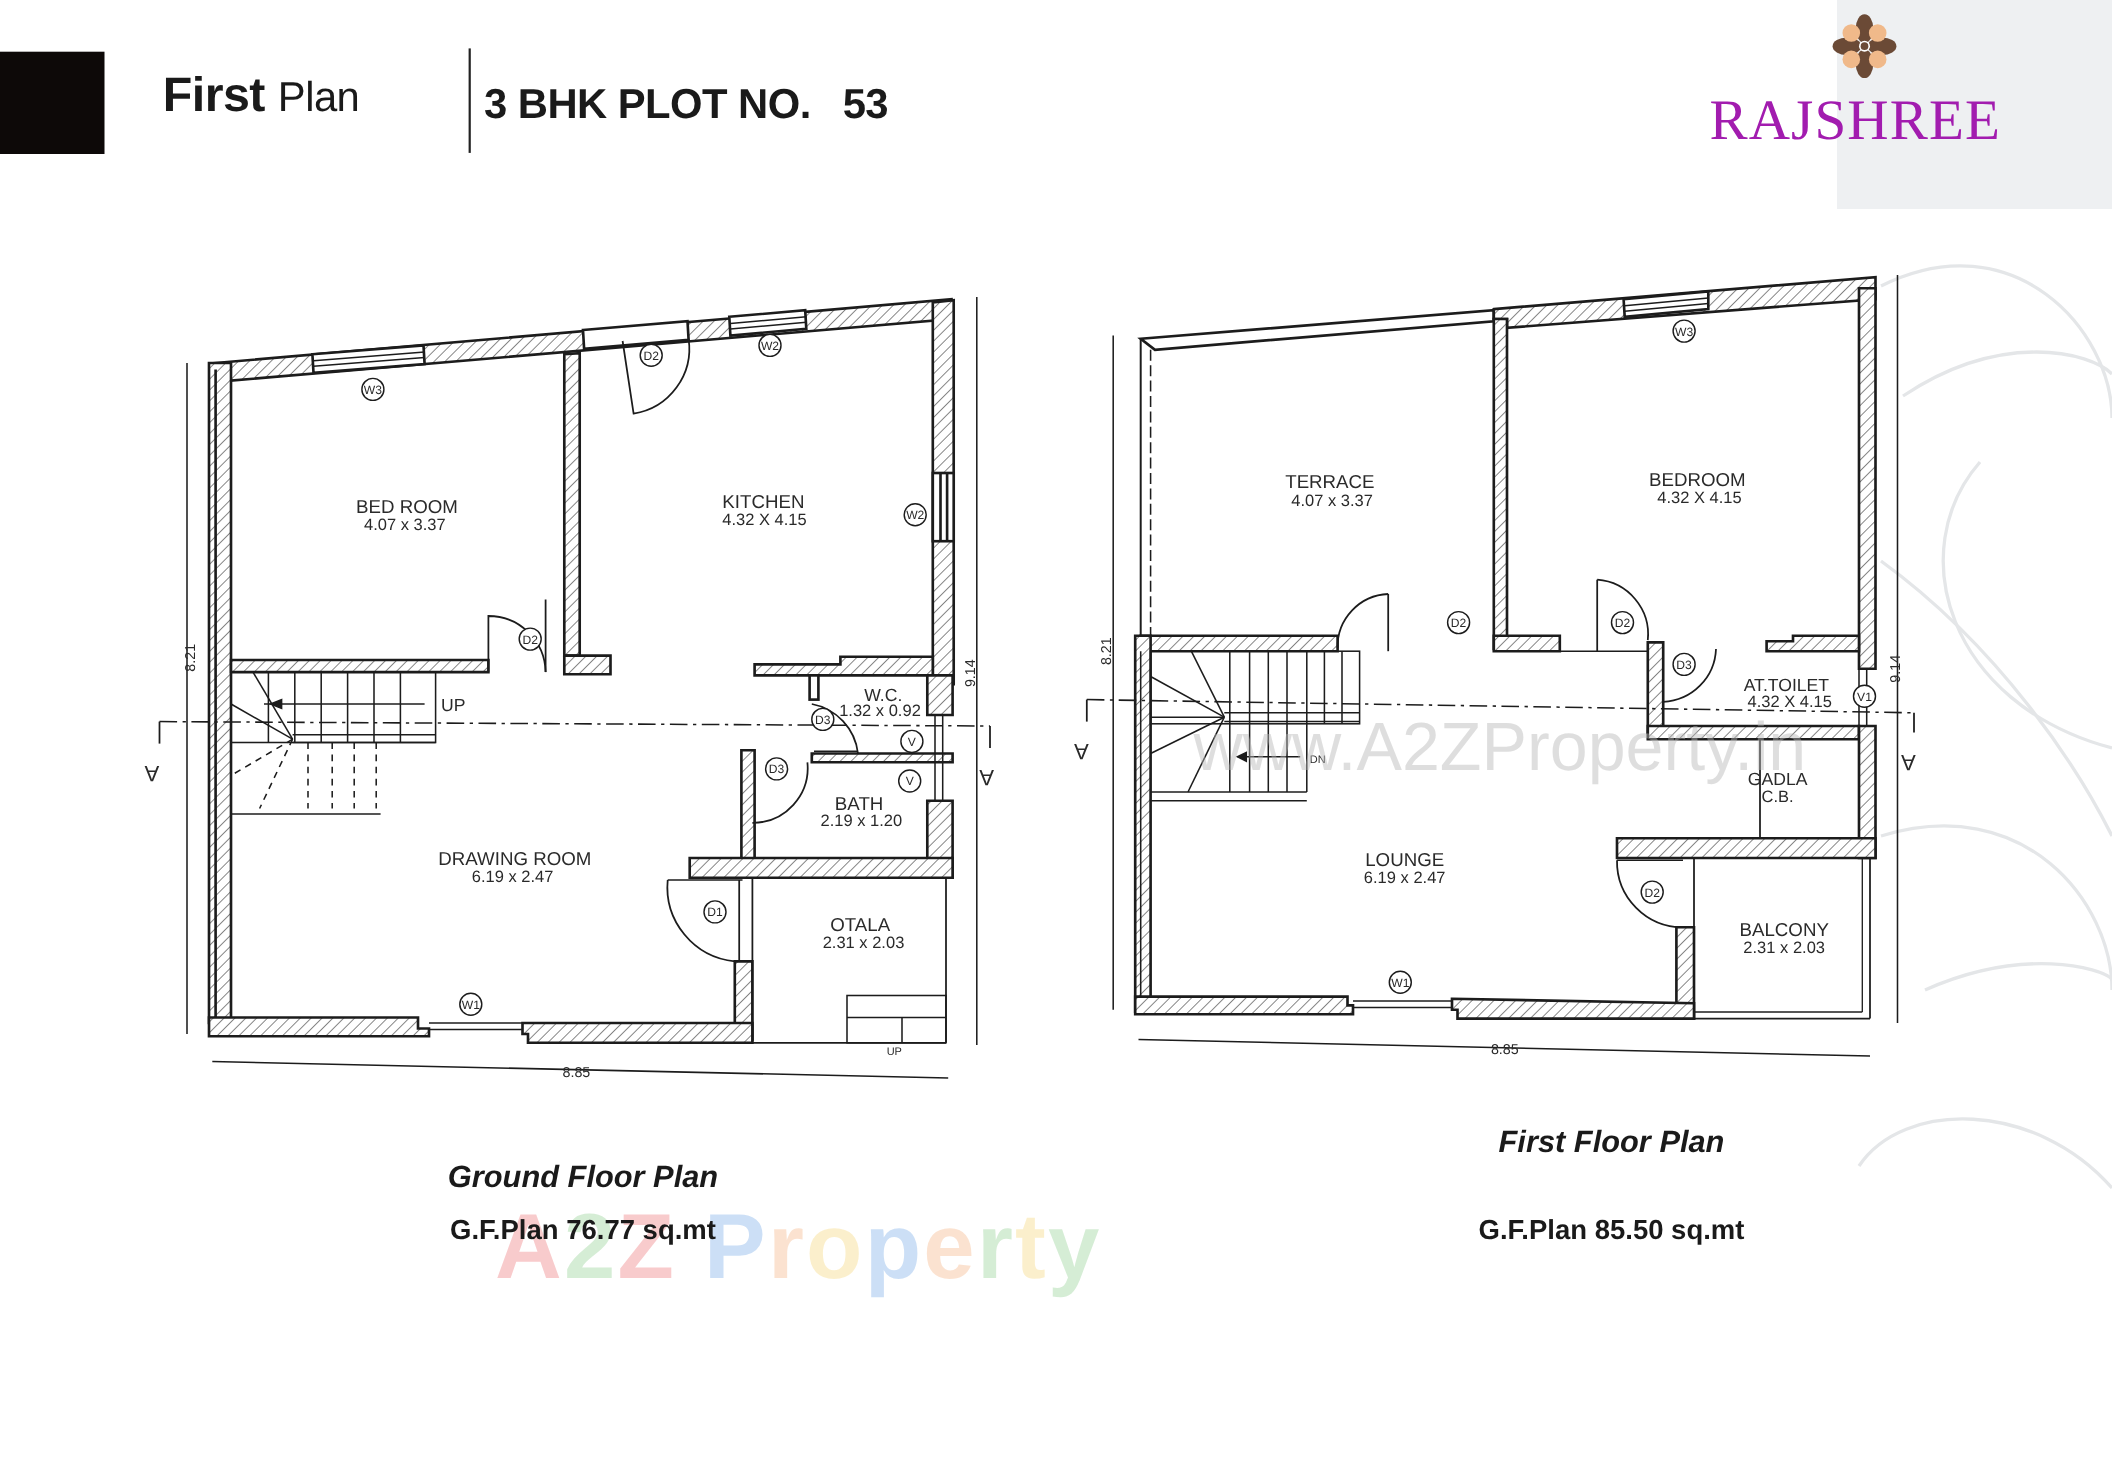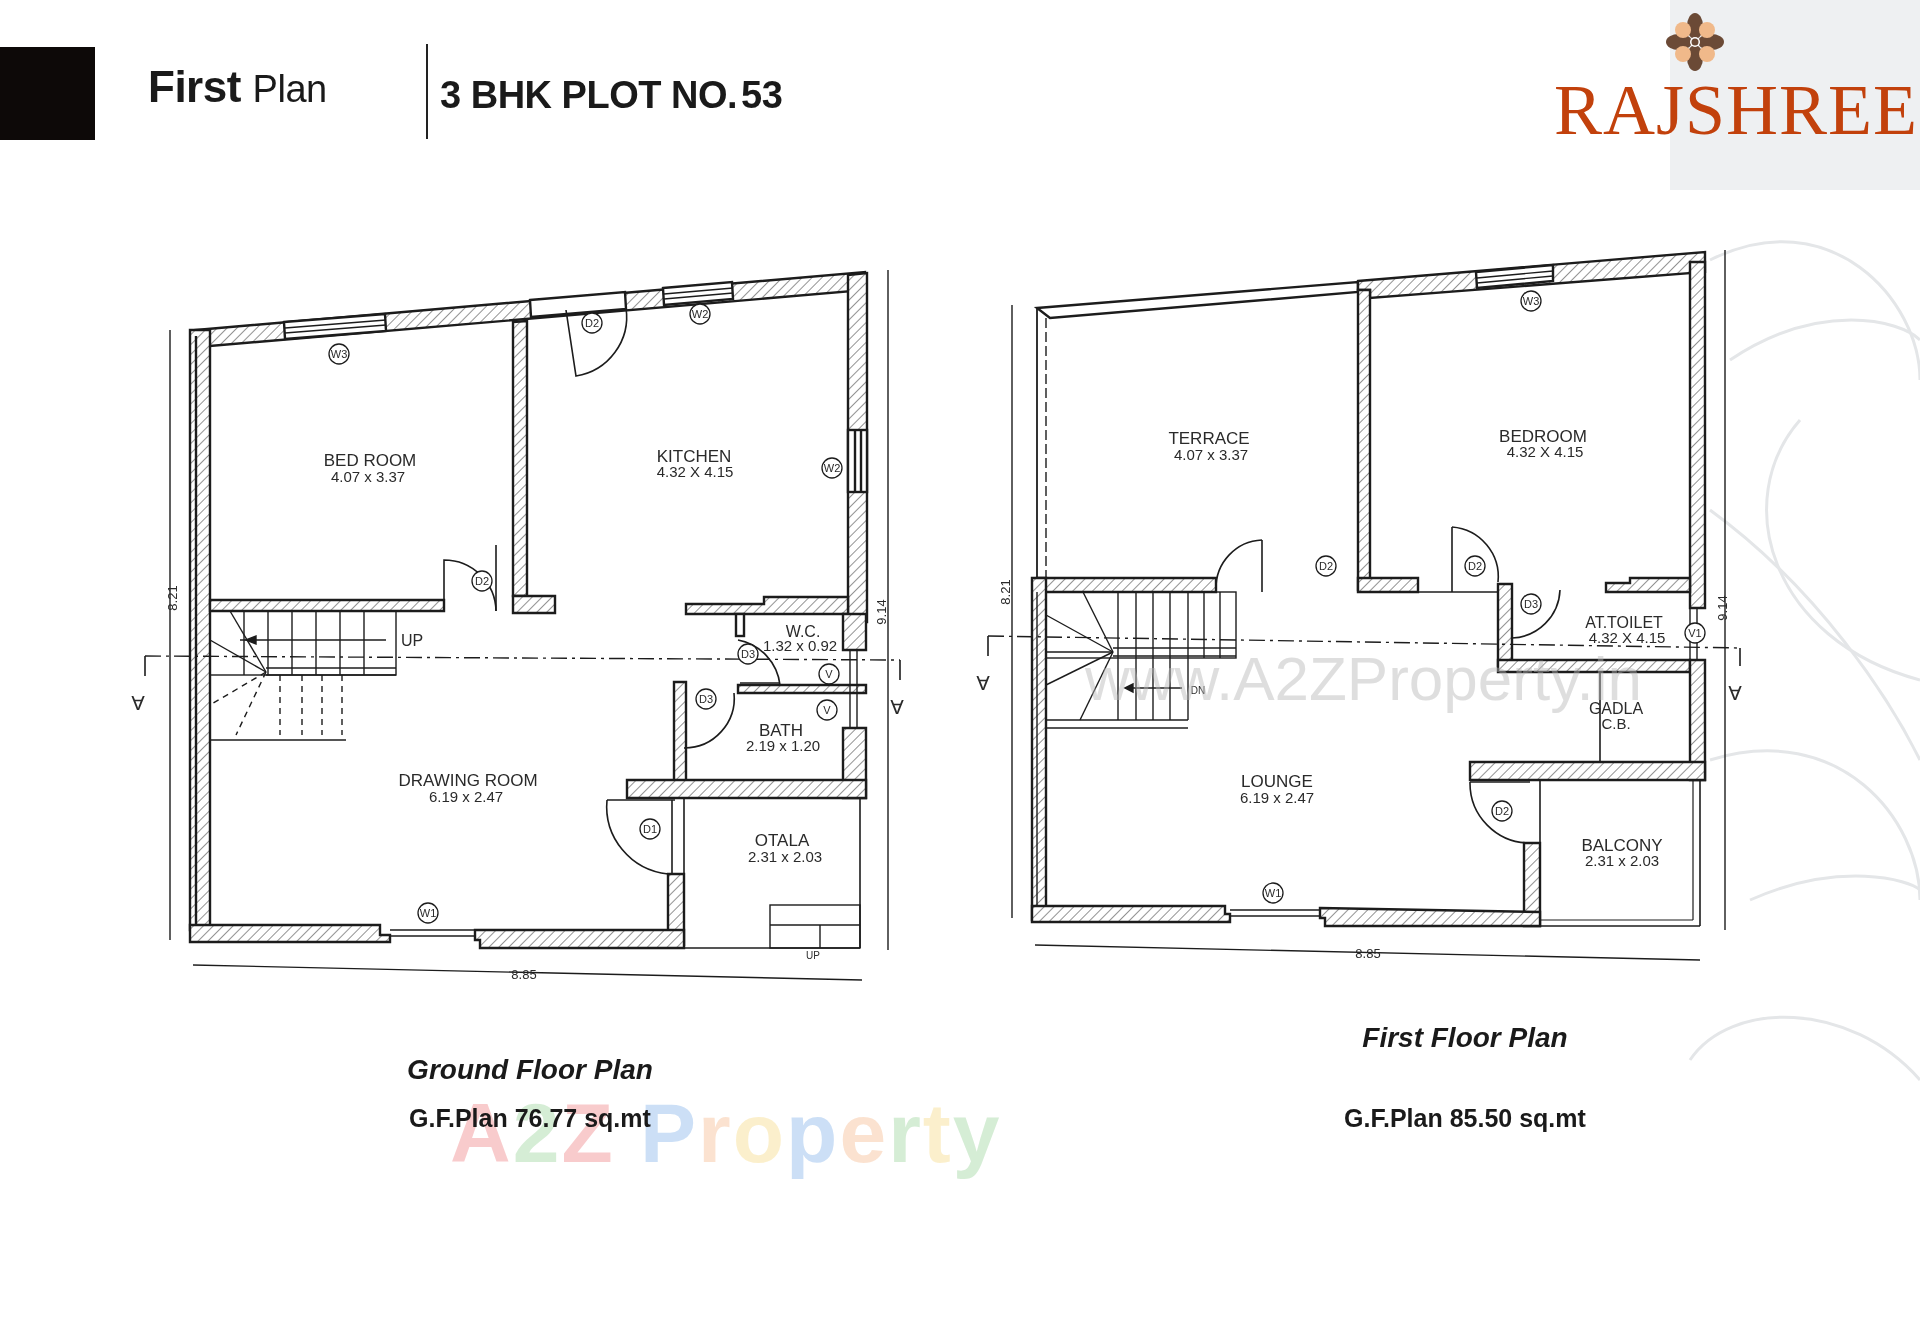--- a/index.html
+++ b/index.html
@@ -8,23 +8,23 @@
     background:#ffffff;
     font-family:"Liberation Sans", sans-serif;
     color:#1a1a1a;
   }
   .abs { position:absolute; }
   .header-block { left:0; top:47px; width:95px; height:93px; background:#0d0908; }
   .header-title { left:148px; top:62px; font-size:44px; font-weight:bold; letter-spacing:-0.5px; white-space:nowrap; }
   .header-title .light { font-weight:normal; font-size:38px; }
   .header-divider { left:426px; top:44px; width:2px; height:95px; background:#222; }
   .header-plot { left:440px; top:74px; font-size:38px; font-weight:bold; white-space:nowrap; letter-spacing:-0.5px; }
-  .header-plot .num { margin-left:4px; }
+  .header-plot .num { margin-left:29px; }
   .logo { left:1550px; top:12px; width:350px; height:140px; }
-  .logo-text { position:absolute; left:4px; top:62px; font-family:"Liberation Serif", serif; font-size:72px; color:#c2410c; letter-spacing:1px; white-space:nowrap; line-height:1; }
+  .logo-text { position:absolute; left:4px; top:72px; font-family:"Liberation Serif", serif; font-size:52px; color:#a21caf; letter-spacing:1px; white-space:nowrap; line-height:1; }
   .bg-right { right:0; top:0; width:250px; height:1328px; }
   .plan-svg { left:0; top:0; width:1920px; height:1328px; }
   .room-label { font-family:"Liberation Sans", sans-serif; fill:#2a2a2a; }
   .caption { font-weight:bold; white-space:nowrap; text-align:center; }
   .caption-title { font-size:28px;font-style:italic; }
   .caption-sub { font-size:25px; }
   .wm-a2z { left:450px; top:1085px; font-size:84px; font-weight:bold; white-space:nowrap; letter-spacing:2px; opacity:0.28; }
   .wm-url { font-size:62px; fill:#b8b8b8; opacity:0.45; }
 </style>
 </head>

